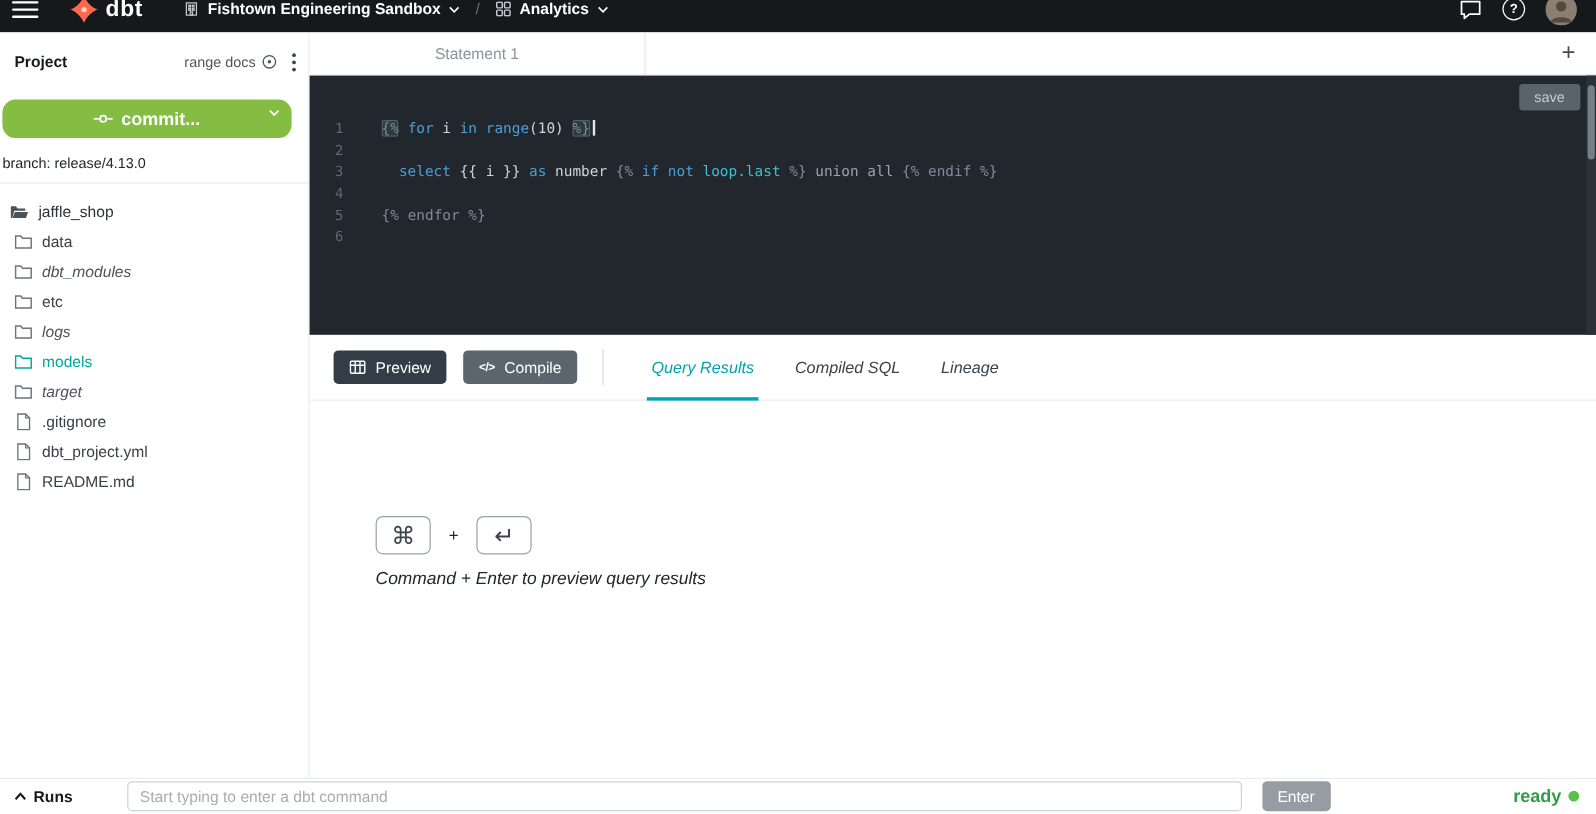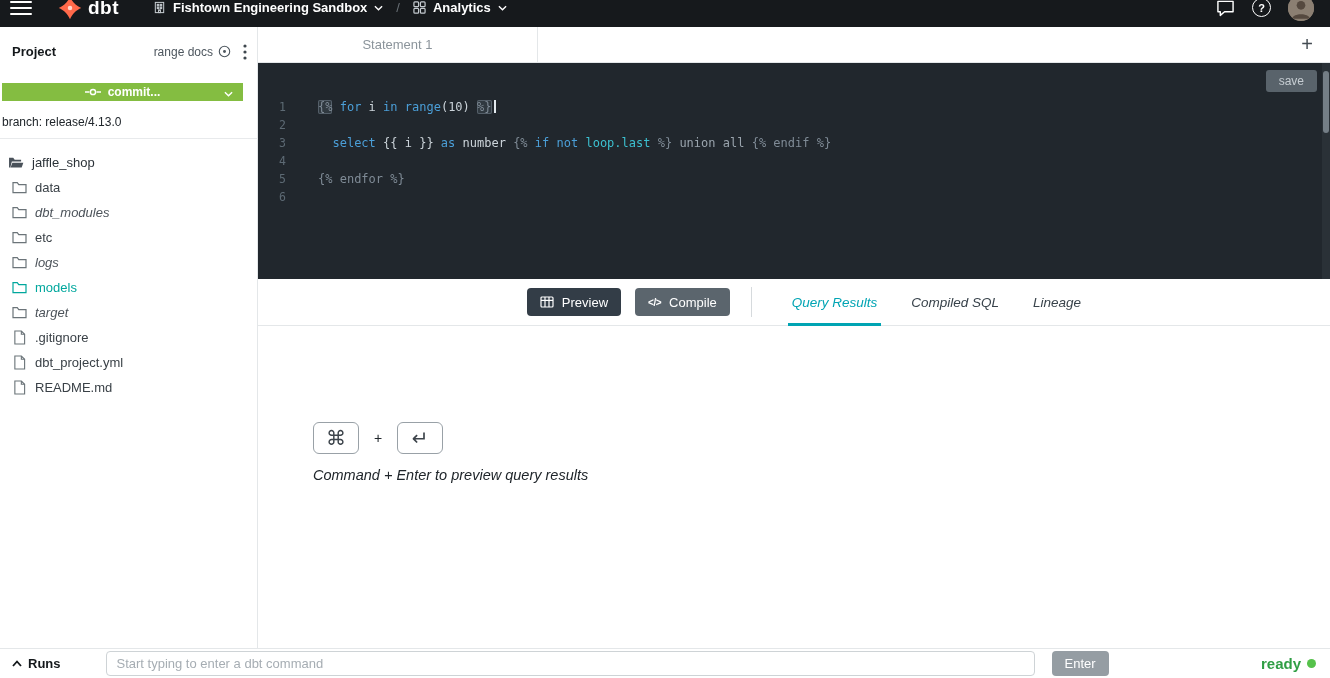--- a/index.html
+++ b/index.html
@@ -30,22 +30,22 @@
 
   
   .sidebar { width:258px; flex:none; border-right:1px solid #e4e7e9; background:#fff;
              display:flex; flex-direction:column; }
   .side-header { height:49px; display:flex; align-items:center; padding:0 10px 0 12px; }
   .side-title { font-size:13px; font-weight:700; color:#14181b; }
   .side-sp { flex:1; }
   .view-docs { display:flex; align-items:center; gap:5px; font-size:12px; color:#4d565e;
                cursor:pointer; }
   .kebab { margin-left:12px; cursor:pointer; display:flex; }
-  .commit-btn { margin:7px 14px 0 2px; height:18px; background:#84bd41; border:none;
-                border-radius:0; color:#fff; font-size:12px; font-weight:600;
+  .commit-btn { margin:7px 14px 0 2px; height:32px; background:#84bd41; border:none;
+                border-radius:11px; color:#fff; font-size:15px; font-weight:600;
                 display:flex; align-items:center; justify-content:center; gap:7px;
                 position:relative; cursor:pointer; font-family:inherit; }
   .commit-btn .chev { position:absolute; right:10px; top:8px; }
   .branch { margin:14px 0 0 2px; font-size:12px; color:#20262b; }
   .side-divider { height:1px; background:#e8eaec; margin-top:9px; }
   .tree { padding-top:11px; font-size:13px; color:#3a4147; }
   .tree-row { height:25px; display:flex; align-items:center; gap:8px; padding-left:8px;
               cursor:pointer; }
   .tree-row.child { padding-left:11px; }
   .tree-row.italic .tree-label { font-style:italic; color:#4c535a; }
@@ -78,22 +78,22 @@
   .tok.c { color:#3cc0d0; } .tok.g { color:#9aa4ad; }
   .tok.box { box-shadow:inset 0 0 0 1px #545f69; background:rgba(90,104,116,.28);
              border-radius:2px; }
   .caret { display:inline-block; width:2px; height:13px; background:#e2e9ee;
            margin-left:2px; vertical-align:-2px; }
   .scroll-track { position:absolute; top:0; right:0; bottom:0; width:8px; background:#2a3137; }
   .scroll-thumb { position:absolute; top:8px; right:1px; width:6px; height:62px;
                   background:#747e86; border-radius:3px; }
 
   
-  .toolbar { height:47px; border-bottom:1px solid #e4e7e9; background:#fff;
-             display:flex; align-items:center; padding-left:20px;justify-content:center; }
+  .toolbar { height:55px; border-bottom:1px solid #e4e7e9; background:#fff;
+             display:flex; align-items:center; padding-left:20px; }
   .btn { height:28px; border:none; border-radius:4px; color:#fff; font-size:13px;
          font-weight:500; display:flex; align-items:center; gap:8px; padding:0 13px;
          cursor:pointer; font-family:inherit; }
   .btn.preview { background:#333d47; }
   .btn.compile { background:#5b656d; margin-left:14px; }
   .code-glyph { font-size:10px; font-weight:700; letter-spacing:-.5px; }
   .vdiv { width:1px; height:30px; background:#d6dadd; margin-left:21px; margin-right:40px; }
   .rtabs { display:flex; gap:34px; height:100%; align-items:stretch; }
   .rtab { display:flex; align-items:center; font-size:13.5px; font-weight:500;
           color:#39434b; position:relative; cursor:pointer;font-style:italic; }

